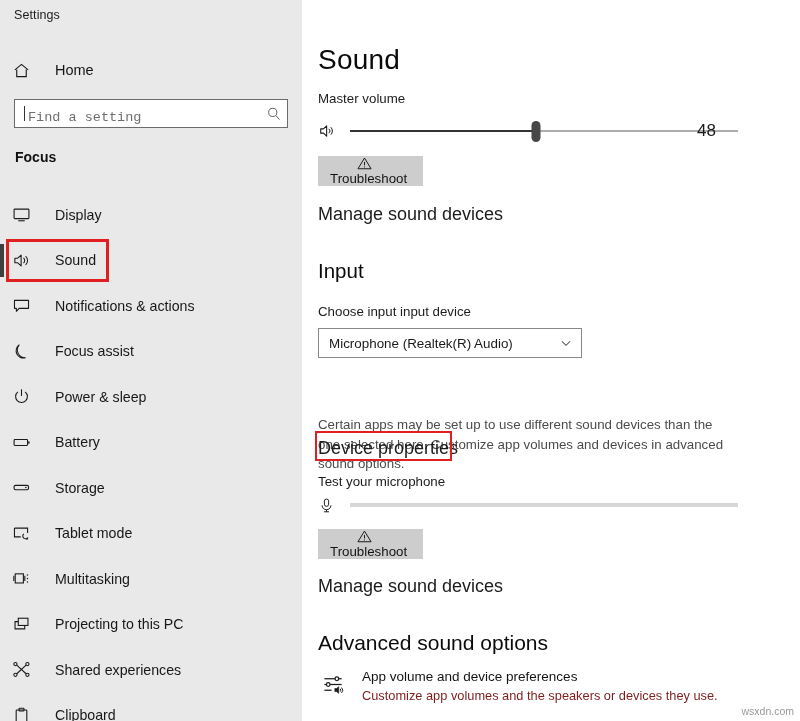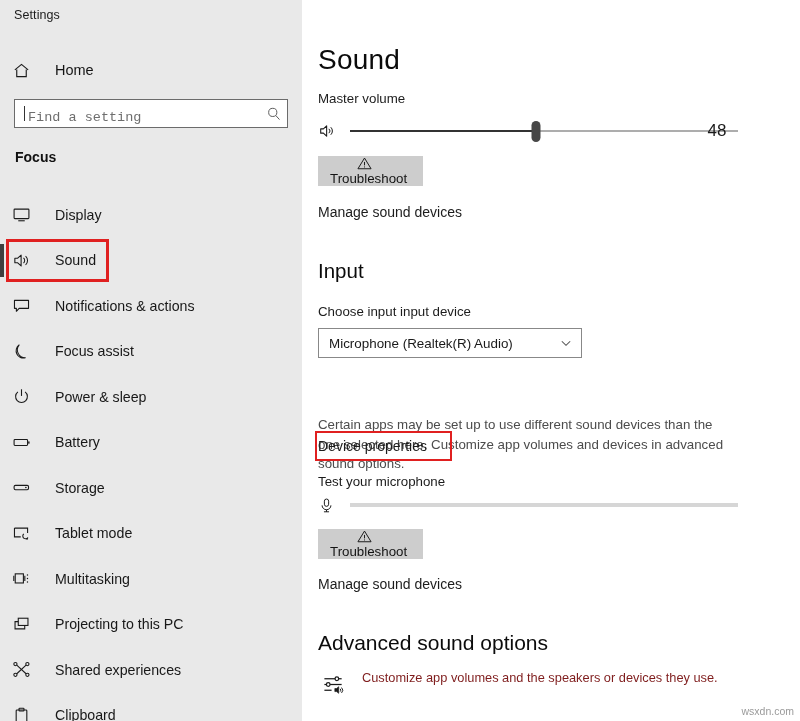--- a/index.html
+++ b/index.html
@@ -181,21 +181,21 @@
     position: absolute;
     left: 16px;
   }
   .sub-label {
     font-size: 13.3px;
     color: #1c1c1c;
     position: absolute;
     left: 16px;
   }
   .link-text {
-    font-size: 14px;
+    font-size: 18px;
     color: #1c1c1c;
     position: absolute;
     left: 16px;
   }
   .body-text {
     font-size: 13.3px;
     color: #4c4c4c;
     position: absolute;
     left: 16px;
     width: 418px;
@@ -244,21 +244,21 @@
     height: 21px;
     border-radius: 5px;
     background: #474747;
     transform: translateX(-50%);
   }
   .vol-value {
     position: absolute;
     left: 395px;
     top: 118px;
     width: 40px;
-    text-align: center;
+    text-align: left;
     font-size: 17px;
     color: #1a1a1a;
     line-height: 26px;
   }
 
   
   .btn {
     position: absolute;
     left: 16px;
     height: 30px;
@@ -631,19 +631,20 @@
           <line x1="2.5" y1="12" x2="20.5" y2="12" stroke="#1a1a1a" stroke-width="1.3"></line>
           <line x1="2.5" y1="18" x2="10" y2="18" stroke="#1a1a1a" stroke-width="1.3"></line>
           <circle cx="15.5" cy="6" r="1.9" fill="#fff" stroke="#1a1a1a" stroke-width="1.3"></circle>
           <circle cx="6.5" cy="12" r="1.9" fill="#fff" stroke="#1a1a1a" stroke-width="1.3"></circle>
           <path d="M13.4 16.2 H15.2 L17.4 14.3 V21.2 L15.2 19.4 H13.4 Z" fill="#1a1a1a" stroke="#1a1a1a" stroke-width="0.7" stroke-linejoin="round"></path>
           <path d="M19 16.5 a2.2 2.2 0 0 1 0 2.9" fill="none" stroke="#1a1a1a" stroke-width="1"></path>
           <path d="M20.4 15.2 a4 4 0 0 1 0 5.6" fill="none" stroke="#1a1a1a" stroke-width="1"></path>
         </svg>
       </span>
       <span class="adv-text">
+        <span class="adv-title" style="display:block;">App volume and device preferences</span>
         <span class="adv-desc" style="display:block;">Customize app volumes and the speakers or devices they use.</span>
       </span>
     </div>
 
     <div class="watermark">wsxdn.com</div>
   </div>
 </div>
 
 </body></html>

